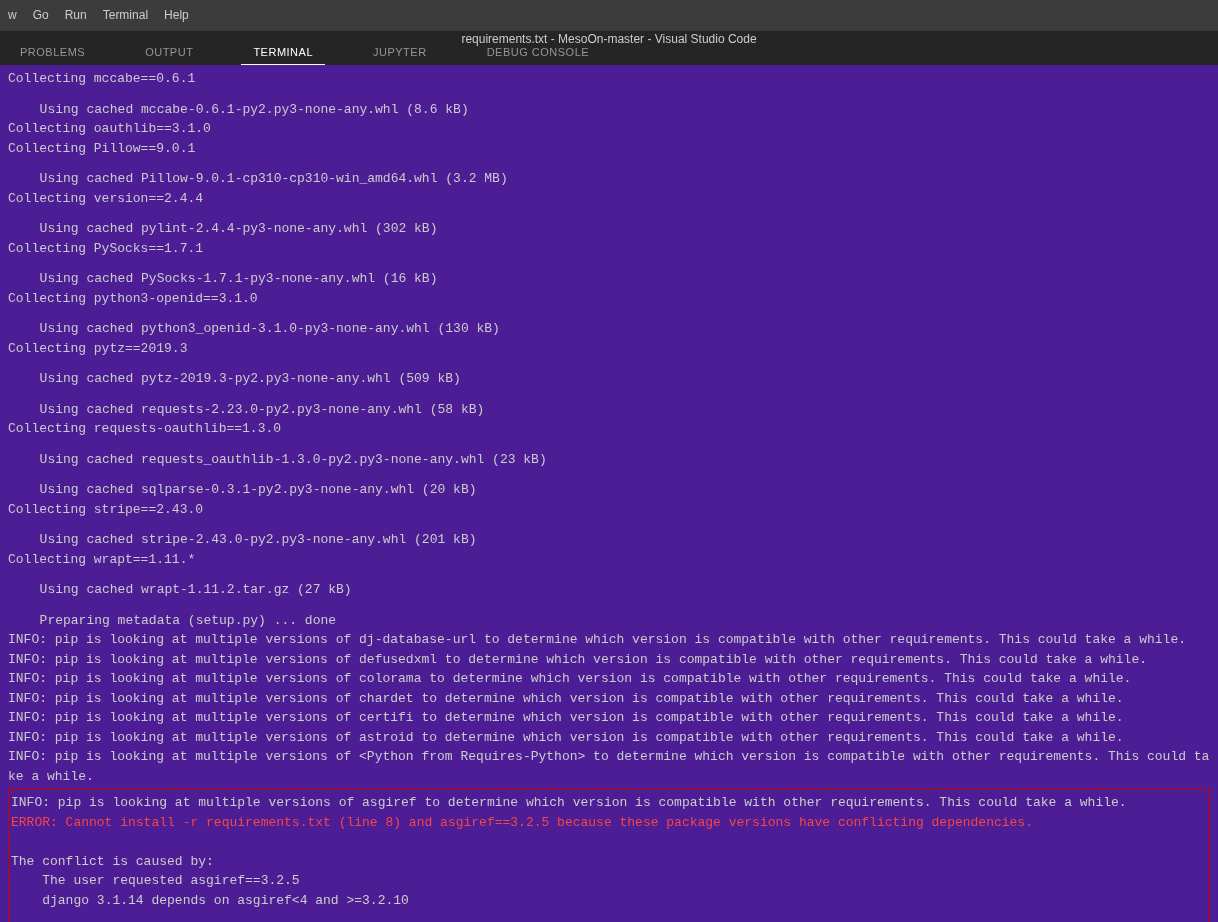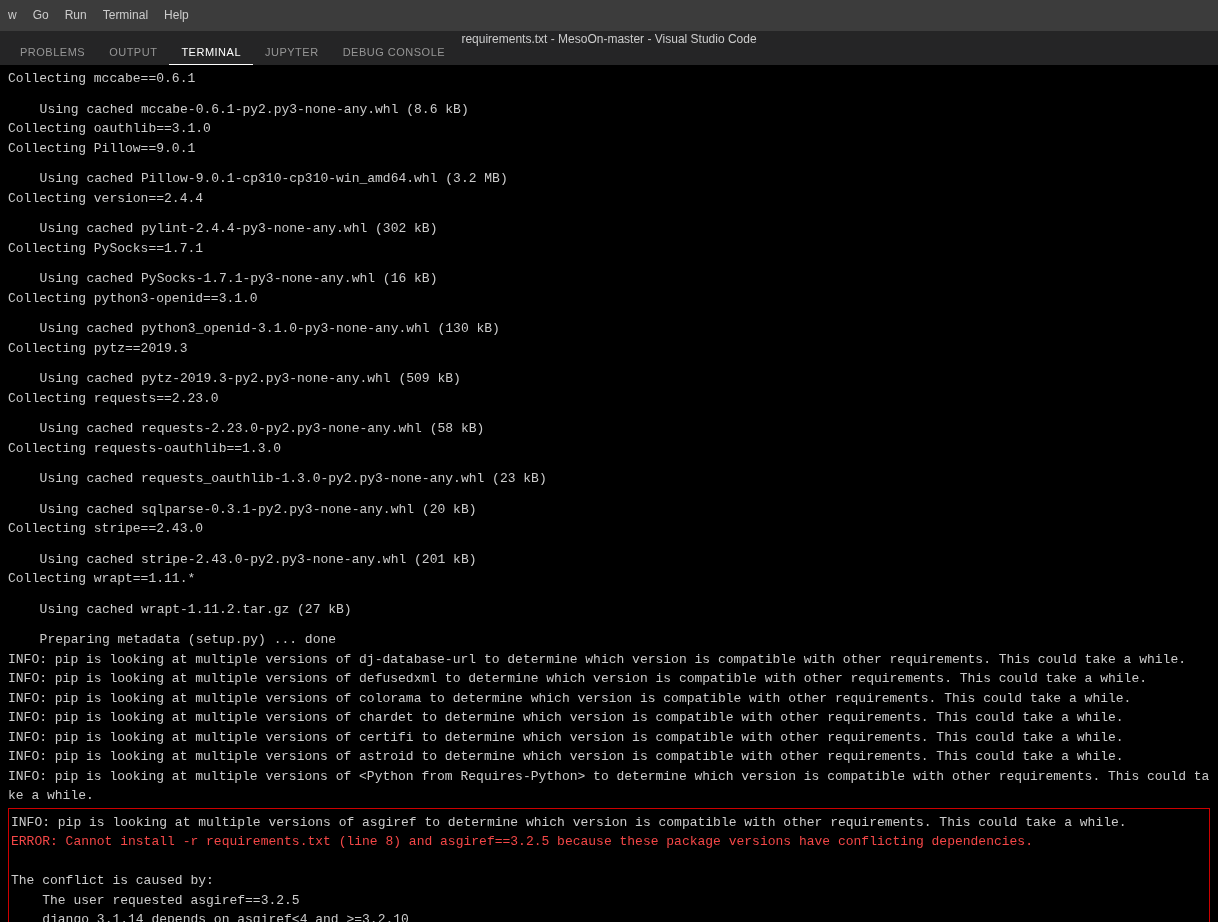--- a/index.html
+++ b/index.html
@@ -41,38 +41,39 @@
       margin-top: 48px;
     }
     
     .panel-tabs {
       background: #252526;
       height: 35px;
       display: flex;
       align-items: flex-end;
       padding: 0 8px;
       border-top: 1px solid #3c3c3c;
+      gap: 36px;
     }
     .tab {
       padding: 6px 12px;
       font-size: 11px;
       color: #969696;
       cursor: pointer;
       border-bottom: 1px solid transparent;
       font-family: -apple-system, BlinkMacSystemFont, 'Segoe UI', sans-serif;
       text-transform: uppercase;
       letter-spacing: 0.5px;
     }
     .tab.active {
       color: #ffffff;
       border-bottom: 1px solid #ffffff;
     }
     
     .terminal {
-      background: #000000;
+      background: #4c1d95;
       padding: 4px 8px;
       height: calc(922px - 30px - 35px);
       overflow: hidden;
       line-height: 1.5;
     }
     .line {
       white-space: pre-wrap;
       word-break: break-all;
       color: #cccccc;
     }
@@ -122,21 +123,20 @@
   <div class="line">Collecting Pillow==9.0.1</div>
   <div class="line line-indent">  Using cached Pillow-9.0.1-cp310-cp310-win_amd64.whl (3.2 MB)</div>
   <div class="line">Collecting version==2.4.4</div>
   <div class="line line-indent">  Using cached pylint-2.4.4-py3-none-any.whl (302 kB)</div>
   <div class="line">Collecting PySocks==1.7.1</div>
   <div class="line line-indent">  Using cached PySocks-1.7.1-py3-none-any.whl (16 kB)</div>
   <div class="line">Collecting python3-openid==3.1.0</div>
   <div class="line line-indent">  Using cached python3_openid-3.1.0-py3-none-any.whl (130 kB)</div>
   <div class="line">Collecting pytz==2019.3</div>
   <div class="line line-indent">  Using cached pytz-2019.3-py2.py3-none-any.whl (509 kB)</div>
-  <div class="line">Collecting requests==2.23.0</div>
   <div class="line line-indent">  Using cached requests-2.23.0-py2.py3-none-any.whl (58 kB)</div>
   <div class="line">Collecting requests-oauthlib==1.3.0</div>
   <div class="line line-indent">  Using cached requests_oauthlib-1.3.0-py2.py3-none-any.whl (23 kB)</div>
   <div class="line line-indent">  Using cached sqlparse-0.3.1-py2.py3-none-any.whl (20 kB)</div>
   <div class="line">Collecting stripe==2.43.0</div>
   <div class="line line-indent">  Using cached stripe-2.43.0-py2.py3-none-any.whl (201 kB)</div>
   <div class="line">Collecting wrapt==1.11.*</div>
   <div class="line line-indent">  Using cached wrapt-1.11.2.tar.gz (27 kB)</div>
   <div class="line line-indent">  Preparing metadata (setup.py) ... done</div>
   <div class="line">INFO: pip is looking at multiple versions of dj-database-url to determine which version is compatible with other requirements. This could take a while.</div>

